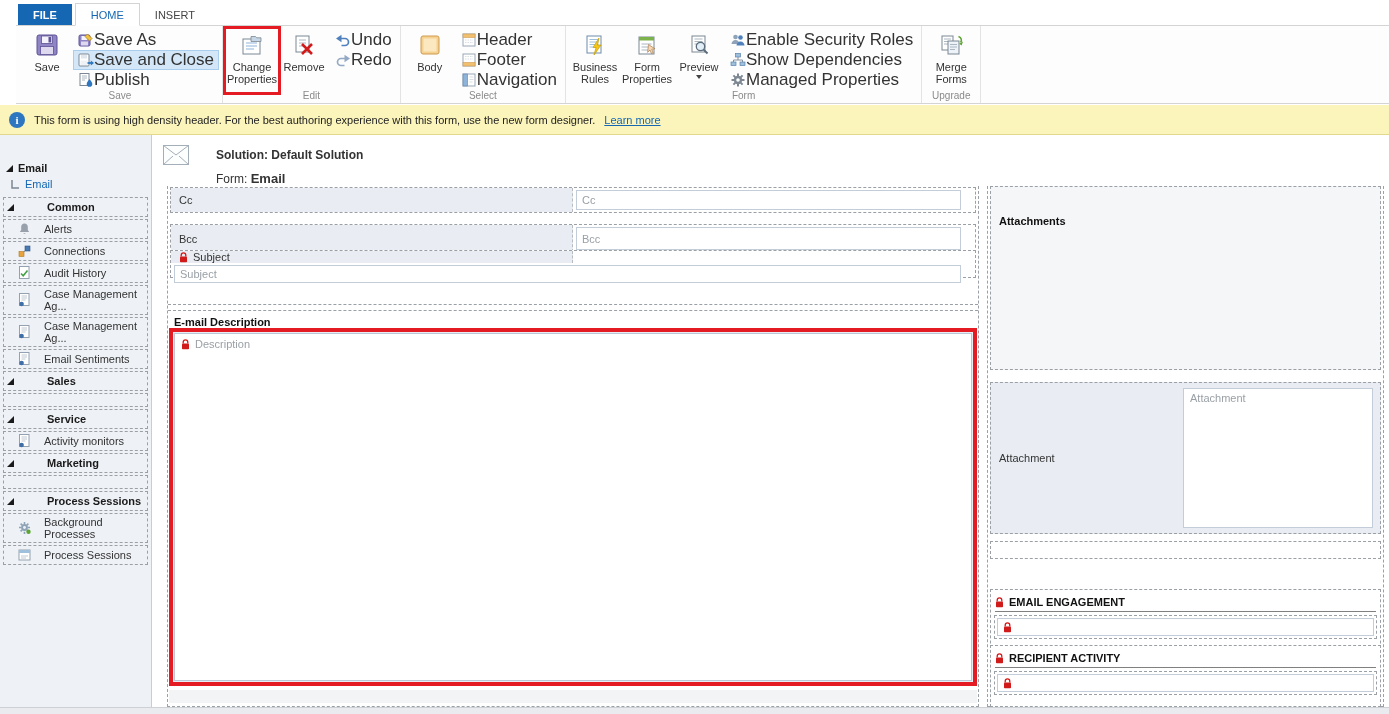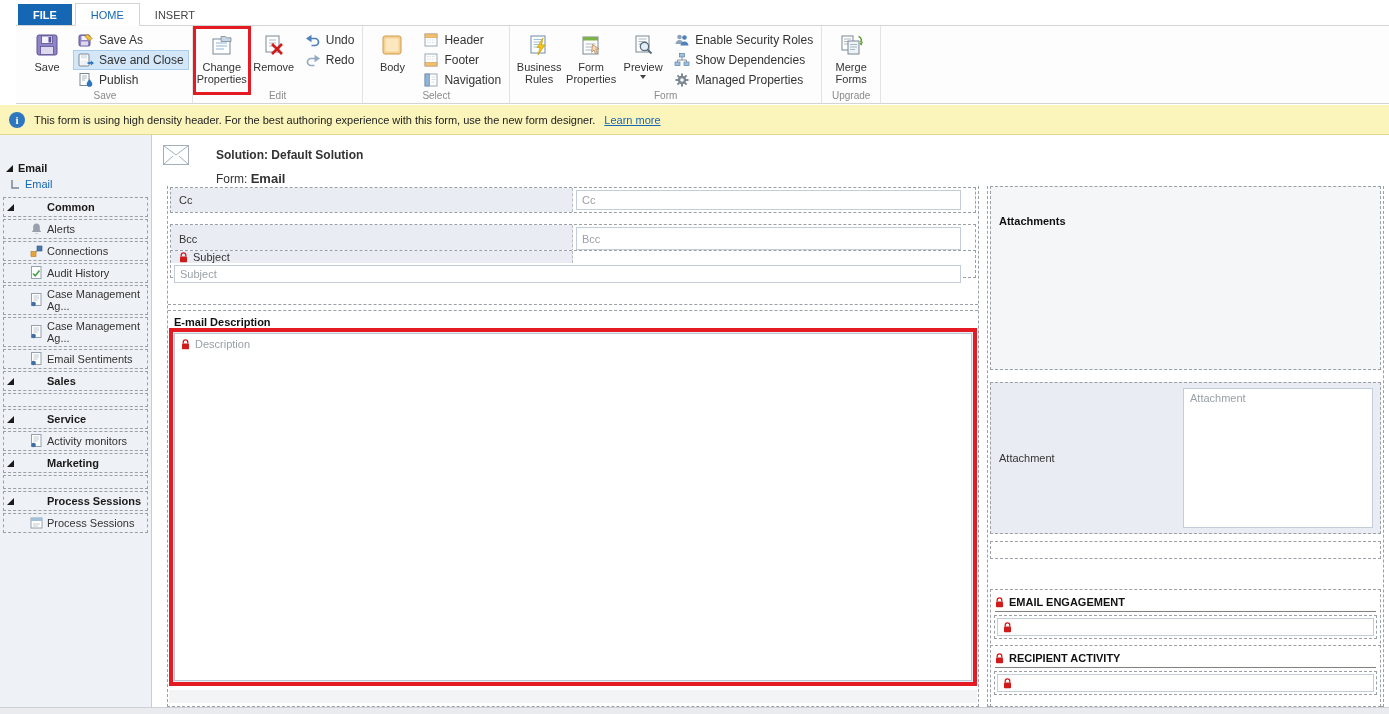--- a/index.html
+++ b/index.html
@@ -17,36 +17,36 @@
   .tab { font-size:11px; padding:5px 15px 4px; color:#444; cursor:default; }
   .tab-file { background:#1567b3; color:#fff; margin-right:3px; font-weight:bold; }
   .tab-active { color:#1567b3; border:1px solid #d4d4d4; border-bottom:1px solid #fff; margin-bottom:-1px; background:#fff; }
   .groups-row { display:flex; height:77px; align-items:stretch; padding-left:2px; }
   .group { display:flex; flex-direction:column; border-right:1px solid #e3e3e3; padding:1px 3px 0; }
   .group-content { display:flex; flex:1; align-items:flex-start; padding-top:1px; }
   .group-label { text-align:center; font-size:10px; color:#8a8a8a; padding:0 0 2px; }
   .bigbtn { display:flex; flex-direction:column; align-items:center; width:52px; padding:3px 1px 1px; font-size:11px; color:#333; text-align:center; line-height:1.1; position:relative; cursor:default; }
   .bigbtn .icon-wrap { height:27px; display:flex; align-items:center; justify-content:center; margin-bottom:3px; }
   .smallcol { display:flex; flex-direction:column; padding-top:2px; }
-  .smallbtn { display:flex; align-items:center; gap:5px; font-size:12px; color:#333; padding:2px 5px; height:20px; white-space:nowrap; cursor:default;text-align:right; }
+  .smallbtn { display:flex; align-items:center; font-size:17px; color:#333; padding:2px 5px; height:20px; white-space:nowrap; cursor:default;text-align:right; }
   .smallbtn.hl { background:#d3e7f8; border:1px solid #a9cdec; padding:1px 4px; }
   .red-frame { position:absolute; left:-3px; right:-3px; top:-2px; bottom:-9px; border:3px solid #e51b23; pointer-events:none; z-index:6; }
   .caret-down { width:0; height:0; border-left:3.5px solid transparent; border-right:3.5px solid transparent; border-top:4px solid #444; margin-top:2px; }
 
   
   .notice { position:absolute; top:105px; left:0; right:0; height:30px; background:#fbf4bb; border-bottom:1px solid #e3d98e; display:flex; align-items:center; padding-left:9px; gap:9px; font-size:11px; color:#222; z-index:3; }
   .info-icon { width:16px; height:16px; border-radius:50%; background:#2e76bf; color:#fff; font-weight:bold; font-size:11px; display:flex; align-items:center; justify-content:center; font-family:"Liberation Serif", serif; flex:0 0 16px; }
   .notice a { color:#1567b3; text-decoration:underline; cursor:pointer; }
 
   
   .sidebar { position:absolute; left:0; top:135px; bottom:7px; width:152px; background:#eef1f5; border-right:1px solid #c9cdd2; padding:24px 3px 0; font-size:11px; overflow:hidden; }
   .nav-header { font-weight:bold; color:#1a1a1a; padding:3px 2px 3px 3px; display:flex; align-items:center; gap:5px; cursor:default; }
   .nav-header.boxed { border:1px dashed #9aa0a6; margin:2px 0;gap:33px; }
   .tri { width:0; height:0; border-left:7px solid transparent; border-bottom:7px solid #1a1a1a; display:inline-block; flex:0 0 auto; }
-  .nav-item { display:flex; align-items:center; gap:4px; border:1px dashed #9aa0a6; margin:2px 0; padding:2px 2px 2px 26px; color:#333; cursor:default; }
+  .nav-item { display:flex; align-items:center; gap:13px; border:1px dashed #9aa0a6; margin:2px 0; padding:2px 2px 2px 14px; color:#333; cursor:default; }
   .nav-item.empty { height:14px; }
   .nav-link { color:#1567b3; padding:1px 2px 5px 7px; display:flex; gap:5px; align-items:center; cursor:pointer; }
 
   
   .main { position:absolute; left:153px; top:135px; right:0; bottom:7px; background:#fff; overflow:hidden; }
   .envelope { position:absolute; left:10px; top:10px; }
   .sol-line { position:absolute; left:63px; top:13px; font-size:12px; font-weight:bold; color:#333; }
   .form-line { position:absolute; left:63px; top:36px; font-size:12px; color:#333; }
   .form-line b { font-size:13px; }
 
@@ -452,20 +452,33 @@
     </div>
     <div class="nav-item empty"></div>
 
     <div class="nav-header boxed">
       <span class="tri"></span>
       <span>Process Sessions</span>
     </div>
     <div class="nav-item">
       <span>
           <svg width="13" height="14" viewBox="0 0 13 14">
+            <g stroke="#8fa3b8" stroke-width="1.6">
+              <path d="M6.5 1v2.2M6.5 10.8V13M1 6.5h2.2M9.8 6.5H12M2.6 2.6l1.6 1.6M8.8 8.8l1.6 1.6M10.4 2.6L8.8 4.2M4.2 8.8l-1.6 1.6"></path>
+            </g>
+            <circle cx="6.5" cy="6.5" r="3.4" fill="#8fa3b8"></circle>
+            <circle cx="6.5" cy="6.5" r="1.4" fill="#eef1f5"></circle>
+            <circle cx="10.5" cy="10.8" r="2.2" fill="#5da432"></circle>
+          </svg>
+        </span>
+      <span>Background Processes</span>
+    </div>
+    <div class="nav-item">
+      <span>
+          <svg width="13" height="14" viewBox="0 0 13 14">
             <rect x="1" y="2" width="11" height="10" fill="#fff" stroke="#93a1b0"></rect>
             <rect x="1" y="2" width="11" height="3" fill="#9fc0dd"></rect>
             <path d="M3 8h7M3 10h5" stroke="#b9c3cd" stroke-width="0.9"></path>
           </svg>
         </span>
       <span>Process Sessions</span>
     </div>
   </div>
 
   <div class="main">

